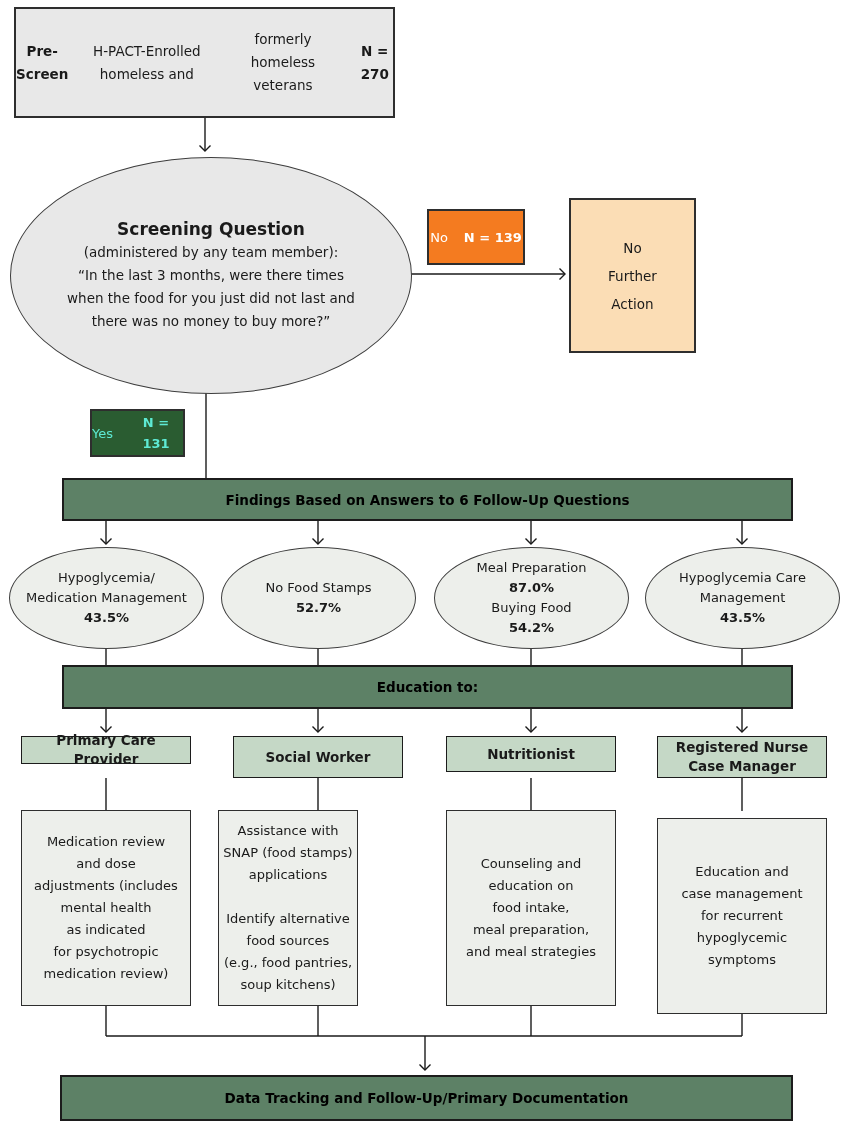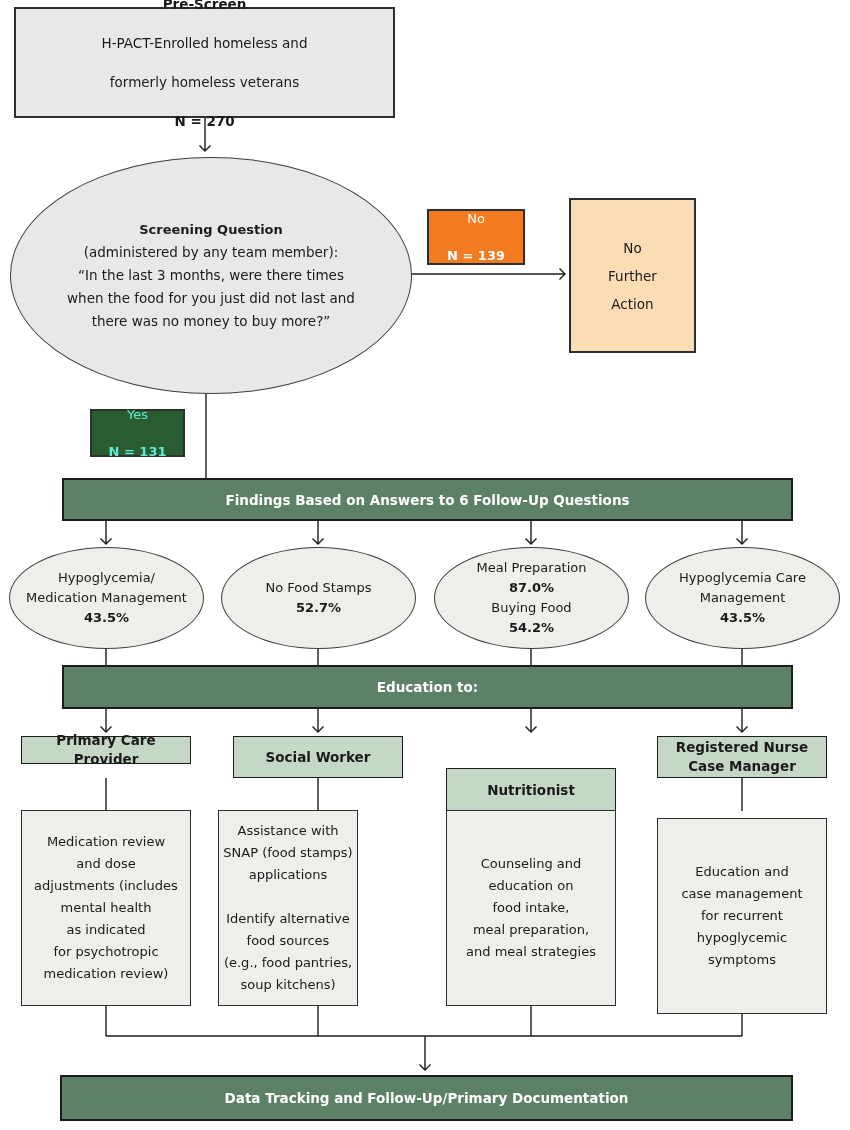--- a/index.html
+++ b/index.html
@@ -1,32 +1,32 @@
 <!DOCTYPE html>
 <html style="--banner-green: #5d8166; --dark-green: #2a5c31; --orange: #f47b20; --peach: #fbddb5; --header-green: #c5d8c6; --box-gray: #e8e8e8; --ellipse-gray: #edefeb; --line: #1a1a1a;"><head>
 <meta charset="utf-8">
 <style>
   html,body{margin:0;padding:0;background:#fff;}
   .canvas{position:relative;width:850px;height:1130px;background:#fff;
           font-family:"DejaVu Sans",sans-serif;color:#1a1a1a;overflow:hidden;}
   .abs{position:absolute;box-sizing:border-box;}
   .connectors{position:absolute;left:0;top:0;z-index:1;pointer-events:none;}
   .node{z-index:2;}
-  .rect{border:2px solid #2e2e2e;display:flex;flex-direction:column;
+  .rect{border:2px solid #2e2e2e;display:flex;flex-direction:row;
         align-items:center;justify-content:center;text-align:center;gap:16px;}
   .gray{background:var(--box-gray,#e8e8e8);}
-  .banner{background:var(--banner-green,#5d8166);border:2px solid #1c1c1c;color:#ffffff;
+  .banner{background:var(--banner-green,#5d8166);border:2px solid #1c1c1c;color:#000000;
           font-weight:bold;font-size:13.5px;display:flex;align-items:center;
           justify-content:center;text-align:center;}
   .ellipse{border:1.5px solid #3d3d3d;border-radius:50%;
            background:var(--ellipse-gray,#edefeb);display:flex;flex-direction:column;
            align-items:center;justify-content:center;text-align:center;
            font-size:13px;line-height:20px;}
   .screening{background:var(--box-gray,#e8e8e8);font-size:13.5px;line-height:23px;}
-  .screening .title{font-size:13px;}
+  .screening .title{font-size:17px;}
   .orangebox{background:var(--orange,#f47b20);color:#fff;font-size:13px;line-height:21px;}
   .darkgreenbox{background:var(--dark-green,#2a5c31);color:#5eead4;font-size:13px;line-height:21px;}
   .peachbox{background:var(--peach,#fbddb5);font-size:13.5px;line-height:28px;}
   .headerbox{background:var(--header-green,#c5d8c6);border:1.5px solid #1c1c1c;
              font-weight:bold;font-size:13.5px;line-height:19px;}
   .detailbox{background:var(--ellipse-gray,#edefeb);border:1.5px solid #2e2e2e;
              font-size:13px;line-height:22px;}
   .pre-line{white-space:pre-line;}
   .bold{font-weight:bold;}
 </style>
@@ -125,21 +125,21 @@
     <div class="pre-line">Hypoglycemia Care
 Management</div>
     <div class="bold">43.5%</div>
   </div>
 
   <div class="abs node banner" style="left:62px;top:665px;width:731px;height:44px;">Education to:</div>
 
   <div class="abs node rect headerbox pre-line" style="left:21px;top:736px;width:170px;height:28px;">Primary Care
 Provider</div>
   <div class="abs node rect headerbox pre-line" style="left:233px;top:736px;width:170px;height:42px;">Social Worker</div>
-  <div class="abs node rect headerbox pre-line" style="left:446px;top:736px;width:170px;height:44px;margin-top:32px;">Nutritionist</div>
+  <div class="abs node rect headerbox pre-line" style="left:446px;top:736px;width:170px;height:36px;">Nutritionist</div>
   <div class="abs node rect headerbox pre-line" style="left:657px;top:736px;width:170px;height:42px;">Registered Nurse
 Case Manager</div>
 
   <div class="abs node rect detailbox pre-line" style="left:21px;top:810px;width:170px;height:196px;">Medication review
 and dose
 adjustments (includes
 mental health
 as indicated
 for psychotropic
 medication review)</div>

